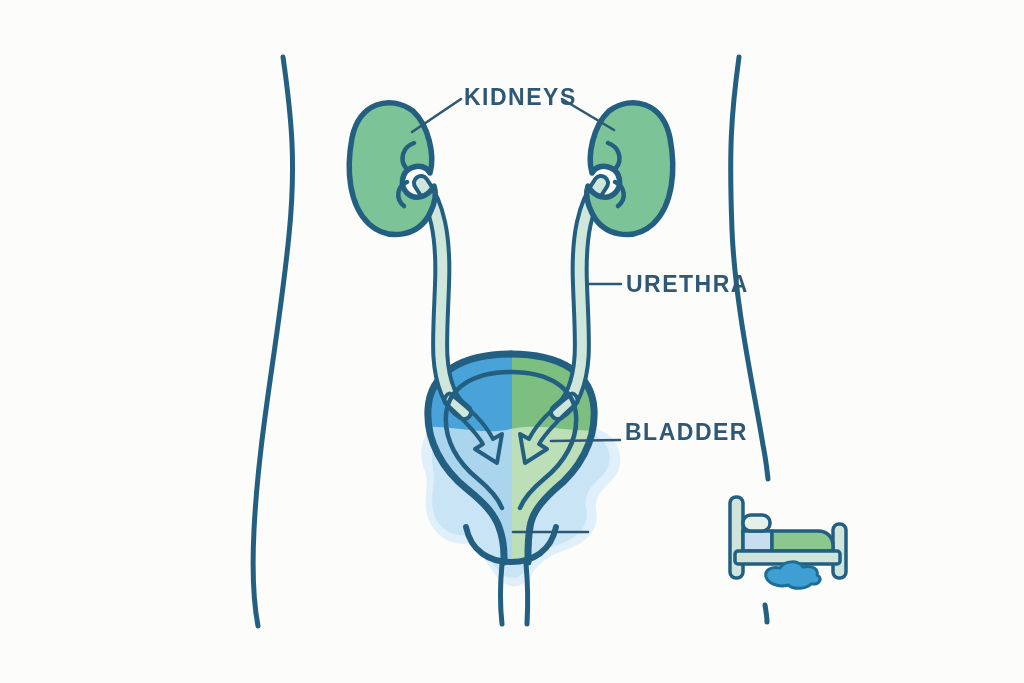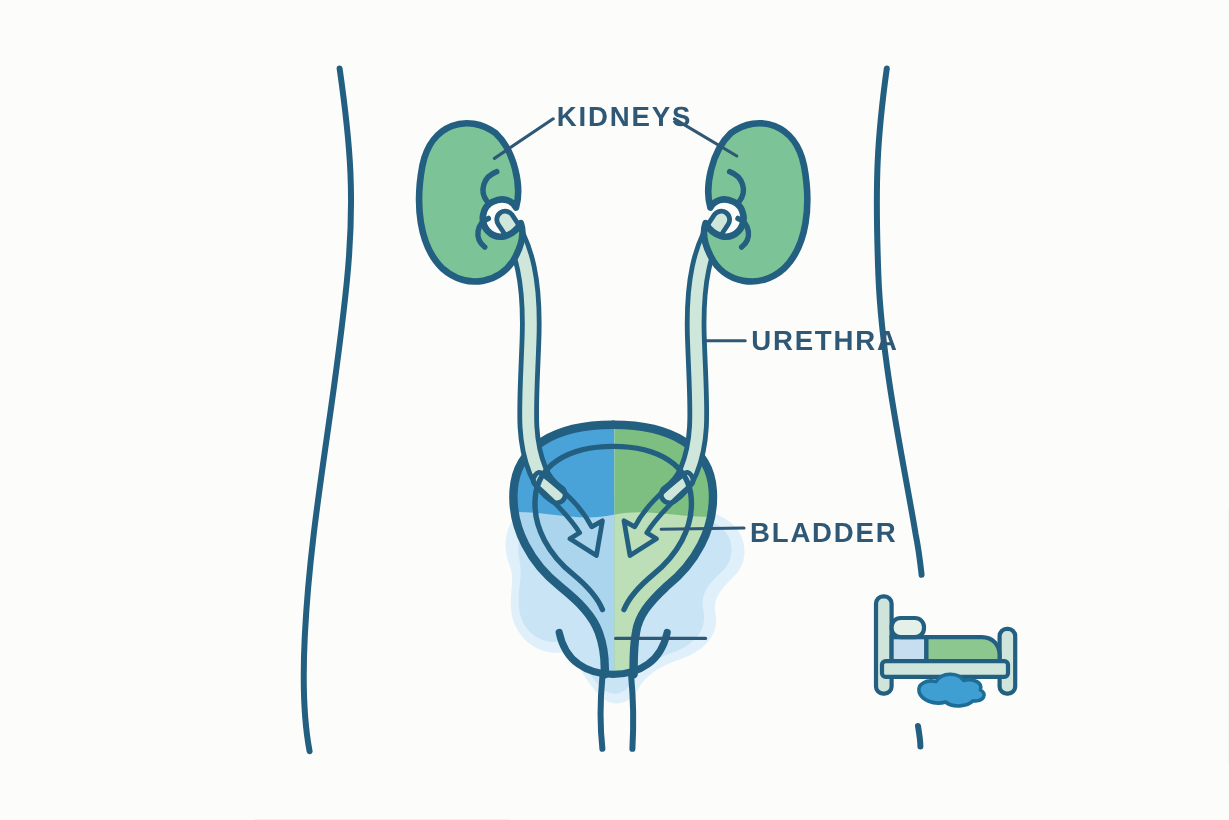--- a/index.html
+++ b/index.html
@@ -122,14 +122,14 @@
       <path class="leader" d="M 461 99 L 412 132"></path>
       <path class="leader" d="M 562 99 L 614 130"></path>
       <path class="leader" d="M 588 284 L 621 284"></path>
       <path class="leader" d="M 551 441 L 620 440"></path>
       <path class="leader" d="M 513 532 L 588 532"></path>
     </g>
   </svg>
 
   <div class="label" style="left:464px;top:84px;">KIDNEYS</div>
   <div class="label" style="left:626px;top:271px;">URETHRA</div>
-  <div class="label" style="left:625px;top:431px;">BLADDER</div>
+  <div class="label" style="left:625px;top:419px;">BLADDER</div>
 </div>
 
 </body></html>

